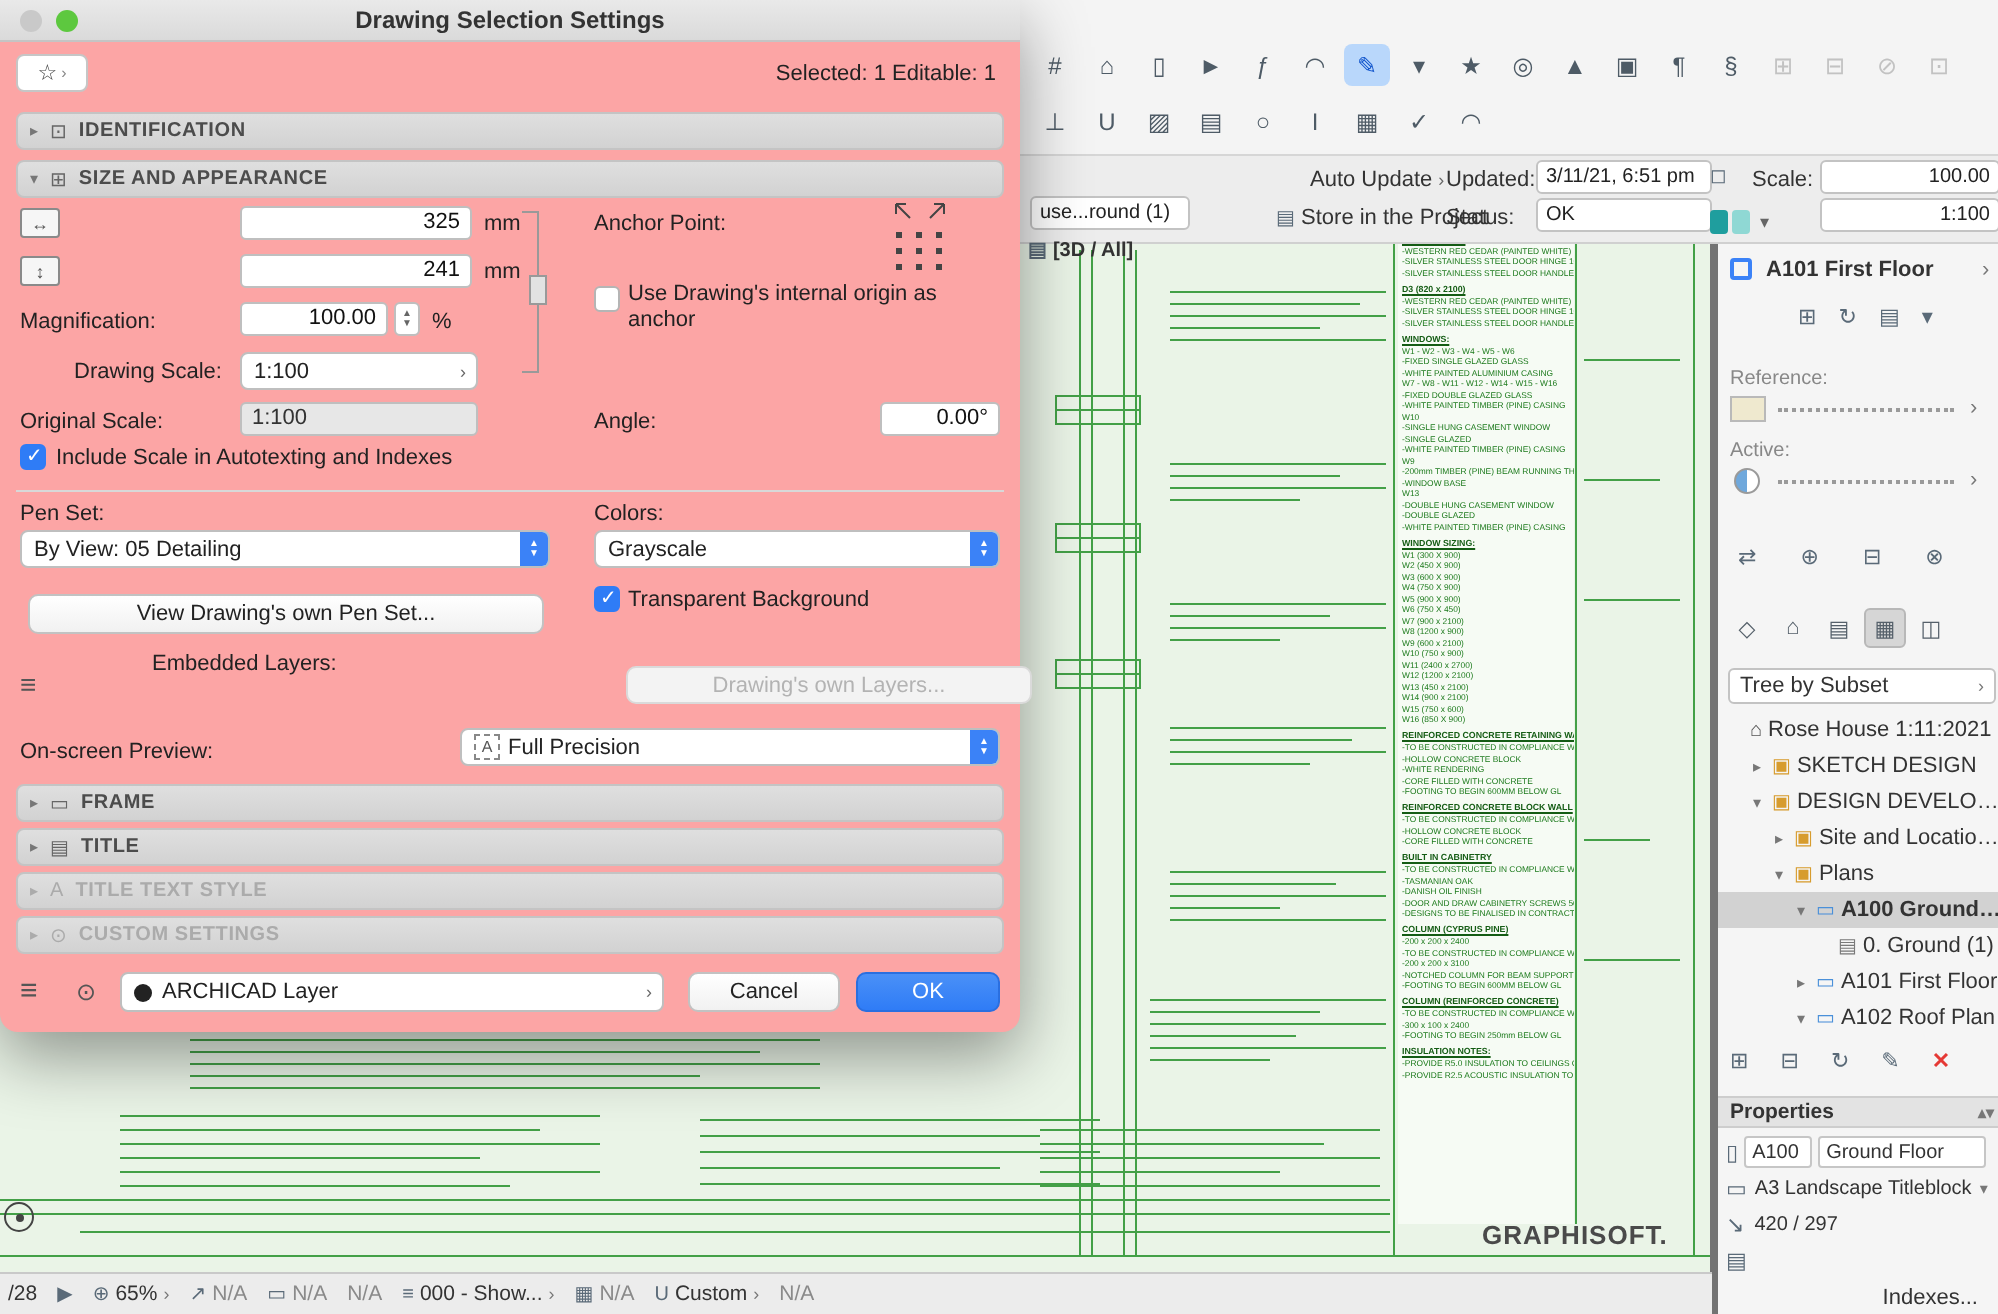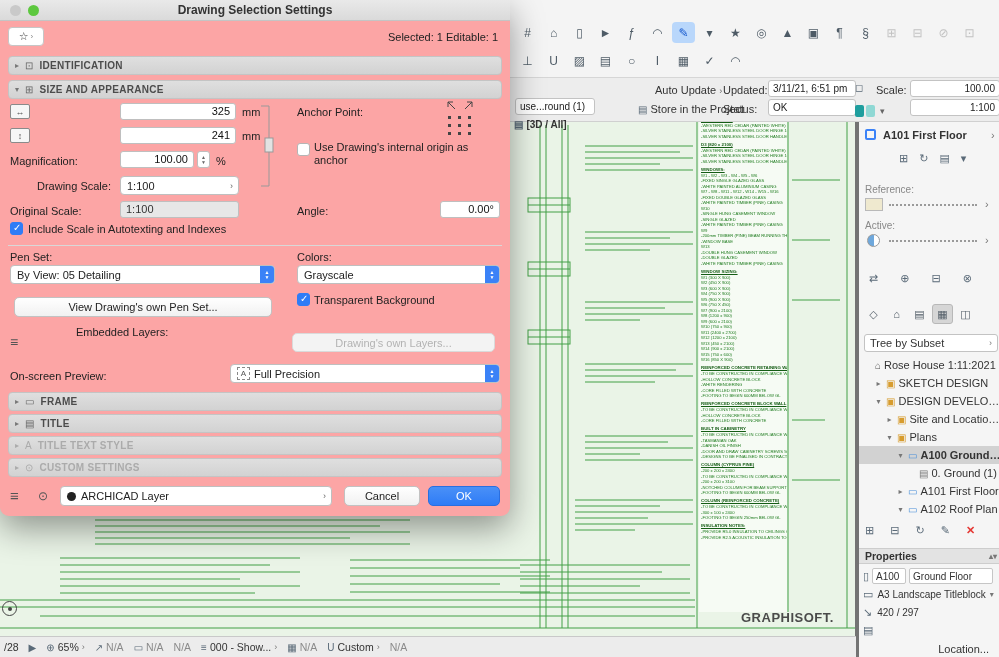--- a/index.html
+++ b/index.html
@@ -434,21 +434,21 @@
       <span style="font-size:10px; overflow:hidden; white-space:nowrap;">A3 Landscape Titleblock</span>
       <span style="color:#777; font-size:8px;">▾</span>
     </div>
     <div class="nav-abs" style="left:4px; top:484px; display:flex; gap:5px; align-items:center;">
       <span class="nav-icon">↘</span>
       <span style="font-size:10px;">420 / 297</span>
     </div>
     <div class="nav-abs" style="left:4px; top:502px;">
       <span class="nav-icon">▤</span>
     </div>
-    <div class="settings-btn">Location...</div>
+    <div class="settings-btn">Indexes...</div>
   </div>
 
   <div class="statusbar">
     <span>/28</span>
     <span class="sb-icon">▶</span>
     <span class="sb-group">
       <span class="sb-icon">⊕</span>
       <span>65%</span>
       <span class="sb-chev">›</span>
     </span>
@@ -587,21 +587,21 @@
         </span>
     </div>
 
     <div class="cb checked" style="left:297px; top:293px;"></div>
     <div class="lbl" style="left:314px; top:294px;">Transparent Background</div>
 
     <div class="btn" style="left:14px; top:297px; width:258px;">View Drawing's own Pen Set...</div>
 
     <span class="abs" style="left:10px; top:334px; font-size:14px; color:#555;">≡</span>
     <div class="lbl" style="left:32px; top:326px;margin-left:44px;">Embedded Layers:</div>
-    <div class="btn disabled" style="left:292px; top:333px; width:203px; height:19px;">Drawing's own Layers...</div>
+    <div class="btn disabled" style="left:313px; top:333px; width:203px; height:19px;">Drawing's own Layers...</div>
 
     <div class="lbl" style="left:10px; top:370px;">On-screen Preview:</div>
     <div class="ddl" style="left:230px; top:364px; width:270px;">
       <span style="display:flex; align-items:center;">
           <span class="dashA">A</span>
           <span>Full Precision</span>
         </span>
       <span class="stepper">
           <span>▲</span>
           <span>▼</span>

